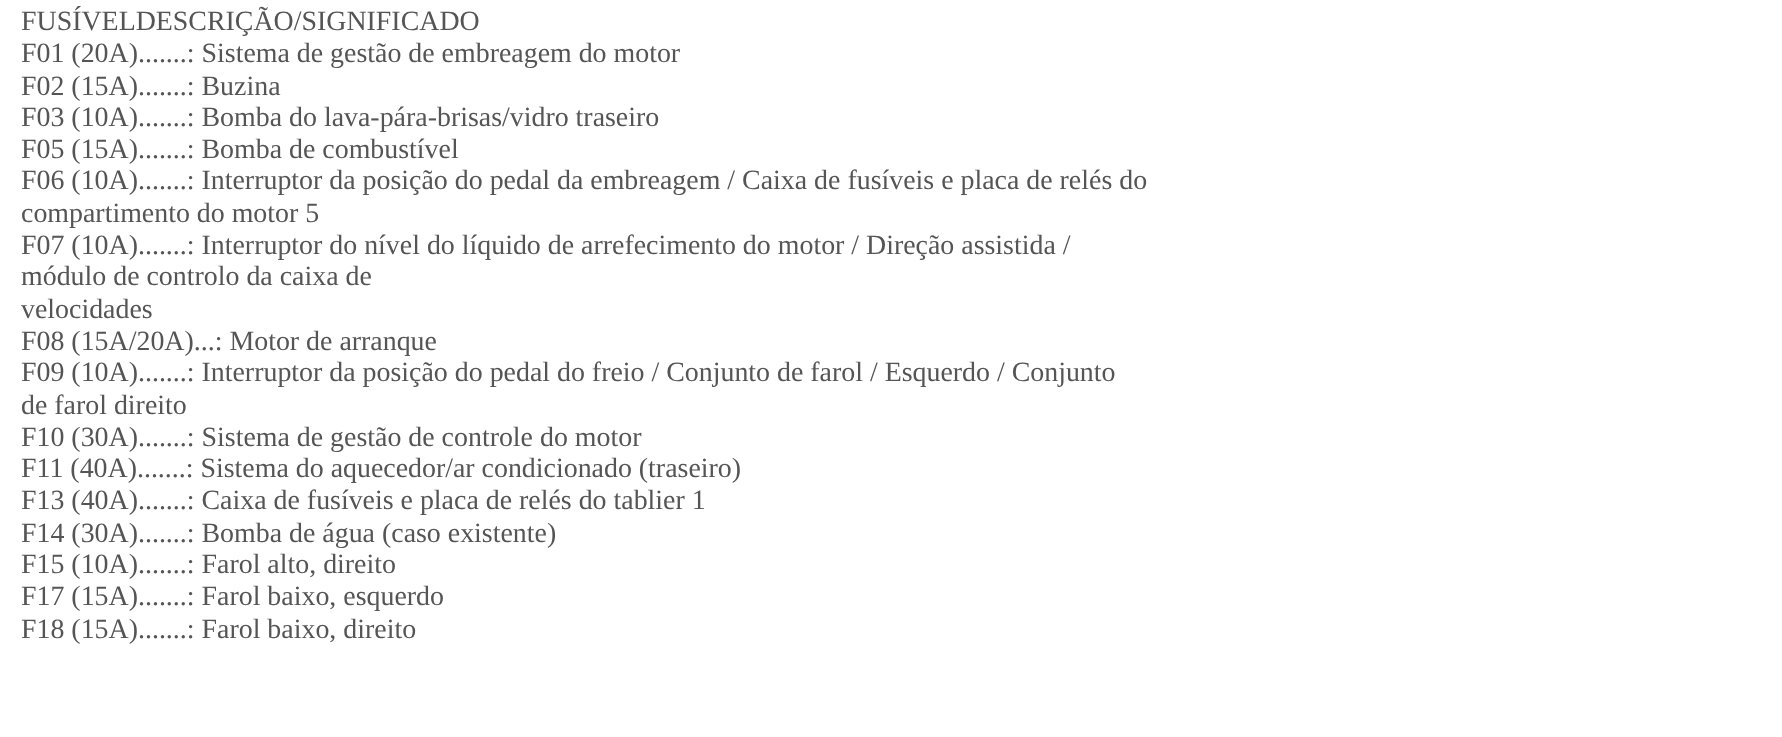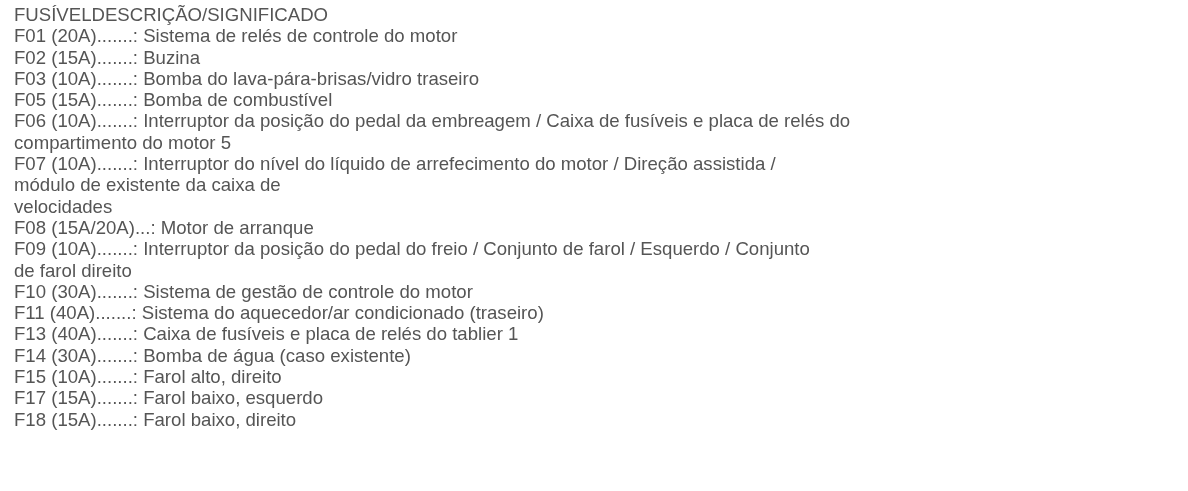--- a/index.html
+++ b/index.html
@@ -13,42 +13,42 @@
     overflow: hidden;
   }
   .page {
     box-sizing: border-box;
     width: 1188px;
     height: 491px;
     padding: 4px 0 0 14px;
     background: #ffffff;
   }
   .textline {
-    font-family: Liberation Sans, sans-serif;
+    font-family: Liberation Serif, serif;
     font-size: 18.6px;
     line-height: 21.3px;
     height: 21.3px;
     color: #555555;
     white-space: pre;
     letter-spacing: 0;
   }
 </style>
 </head>
 <body>
 
 <div class="page">
   <div class="textline">FUSÍVELDESCRIÇÃO/SIGNIFICADO</div>
-  <div class="textline">F01 (20A).......: Sistema de relés de controle do motor</div>
+  <div class="textline">F01 (20A).......: Sistema de gestão de embreagem do motor</div>
   <div class="textline">F02 (15A).......: Buzina</div>
   <div class="textline">F03 (10A).......: Bomba do lava-pára-brisas/vidro traseiro</div>
   <div class="textline">F05 (15A).......: Bomba de combustível</div>
   <div class="textline">F06 (10A).......: Interruptor da posição do pedal da embreagem / Caixa de fusíveis e placa de relés do</div>
   <div class="textline">compartimento do motor 5</div>
   <div class="textline">F07 (10A).......: Interruptor do nível do líquido de arrefecimento do motor / Direção assistida /</div>
-  <div class="textline">módulo de existente da caixa de</div>
+  <div class="textline">módulo de controlo da caixa de</div>
   <div class="textline">velocidades</div>
   <div class="textline">F08 (15A/20A)...: Motor de arranque</div>
   <div class="textline">F09 (10A).......: Interruptor da posição do pedal do freio / Conjunto de farol / Esquerdo / Conjunto</div>
   <div class="textline">de farol direito</div>
   <div class="textline">F10 (30A).......: Sistema de gestão de controle do motor</div>
   <div class="textline">F11 (40A).......: Sistema do aquecedor/ar condicionado (traseiro)</div>
   <div class="textline">F13 (40A).......: Caixa de fusíveis e placa de relés do tablier 1</div>
   <div class="textline">F14 (30A).......: Bomba de água (caso existente)</div>
   <div class="textline">F15 (10A).......: Farol alto, direito</div>
   <div class="textline">F17 (15A).......: Farol baixo, esquerdo</div>

